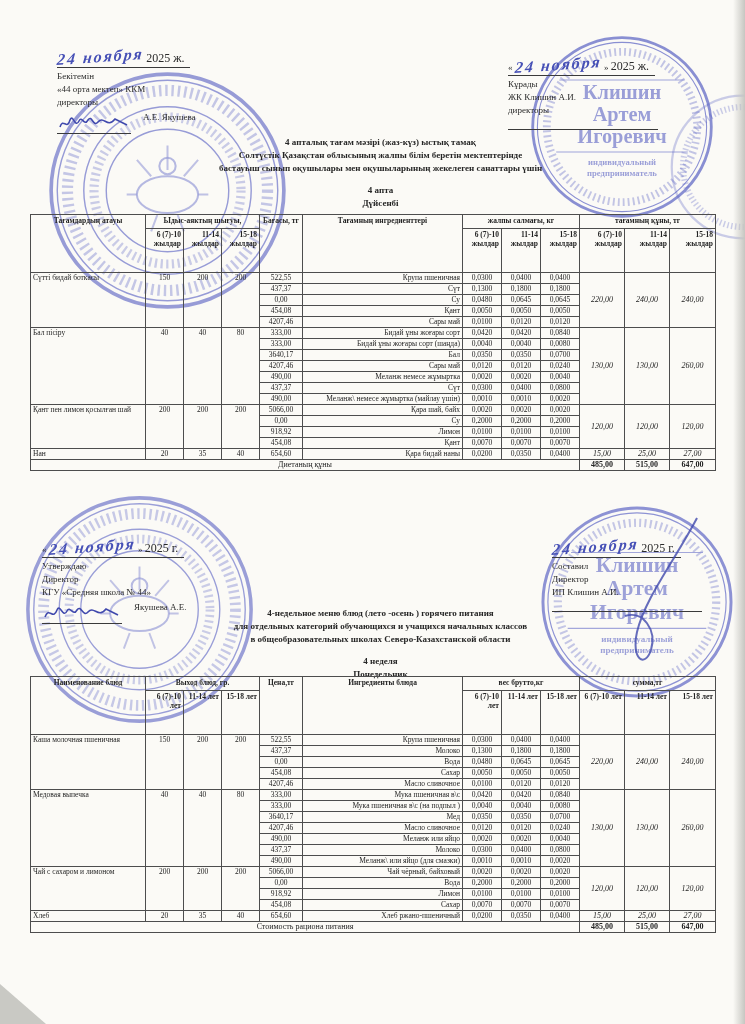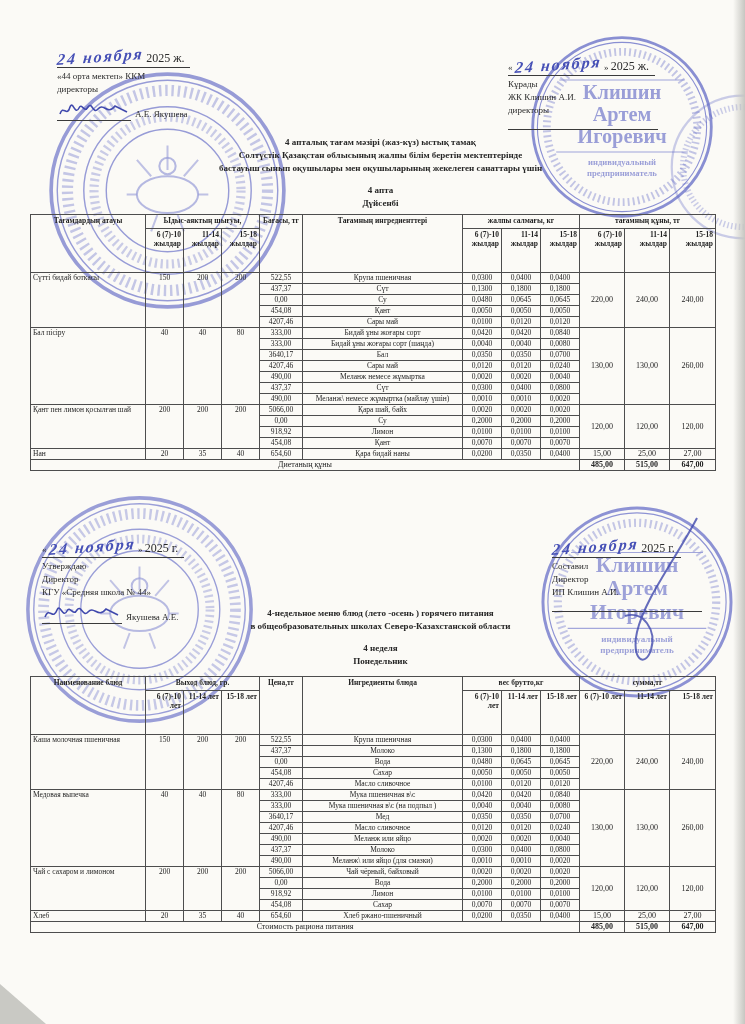--- a/index.html
+++ b/index.html
@@ -11,21 +11,21 @@
         border-bottom:40px solid #c9c9c4;border-right:46px solid transparent;}
   .abs{position:absolute;}
 
   
   .approval{font-size:9px;line-height:13px;z-index:3;color:#2b2b2b;}
   .date-line{border-bottom:1px solid #3a3a3a;display:inline-block;padding:0 6px 1px 0;
         margin-bottom:2px;white-space:nowrap;}
   .hw{font-style:italic;font-weight:bold;color:#4650b6;font-size:16px;letter-spacing:2px;
         display:inline-block;transform:rotate(-4deg) skewX(-10deg);line-height:14px;}
   .date-suffix{font-size:12px;}
-  .sig-row{display:flex;align-items:flex-end;gap:4px;margin-top:2px;}
+  .sig-row{display:flex;align-items:flex-start;gap:12px;margin-top:2px;}
   .sig-svg{border-bottom:1px solid #3a3a3a;}
   .uline{border-bottom:1px solid #3a3a3a;width:150px;height:12px;}
 
   
   .stamp{position:absolute;z-index:1;}
   .stamp text{font-family:"Liberation Serif", serif;font-weight:bold;}
   .sig-stroke{position:absolute;z-index:4;}
 
   
   .doc-title{left:16px;right:0;text-align:center;font-weight:bold;font-size:9px;
@@ -37,22 +37,22 @@
         z-index:2;position:absolute;background:transparent;}
   .menu-table th,.menu-table td{border:1px solid #4d4d4d;padding:0 2px;line-height:1.25;
         overflow:hidden;}
   .menu-table th{font-weight:bold;text-align:center;vertical-align:top;padding-top:1px;}
   .menu-table thead tr:first-child th{height:12px;}
   .menu-table thead tr:nth-child(2) th{height:42px;text-align:right;}
   .menu-table tbody td{height:10px;}
   .c-num{text-align:center;white-space:nowrap;}
   .c-dish{vertical-align:top;text-align:left;}
   .c-top{vertical-align:top;}
-  .c-mid{vertical-align:middle;font-size:8px;}
-  .c-ing{text-align:center;white-space:nowrap;font-family:Liberation Serif, serif;}
+  .c-mid{vertical-align:middle;font-size:8px;font-style:italic;}
+  .c-ing{text-align:right;white-space:nowrap;font-family:Liberation Serif, serif;}
   .c-total-label{text-align:center;font-size:8px;}
   .c-total{font-weight:bold;font-size:8px;}
 </style>
 </head>
 <body>
 
 <div class="page">
   <div class="fold"></div>
 
   <svg class="stamp" style="left:45px;top:68px;opacity:.62" width="245" height="245" viewBox="0 0 120 120">
@@ -124,20 +124,21 @@
 
   <svg class="sig-stroke" style="left:585px;top:512px" width="130" height="185" viewBox="0 0 130 185">
     <path d="M112,6 C90,48 60,86 52,120 C46,148 60,156 66,138 C72,118 58,98 40,104" stroke="#4049ad" stroke-width="2" fill="none" opacity=".8"></path>
   </svg>
 
   <div class="abs approval" style="left:57px;top:50px;width:235px">
     <div class="date-line">
       <span class="hw">24 ноября</span>
       <span class="date-suffix">2025 ж.</span>
     </div>
+    <div>Бекітемін</div>
     <div>«44 орта мектеп» ККМ</div>
     <div>директоры</div>
     <div class="sig-row">
       <svg class="sig-svg" width="74" height="22" viewBox="0 0 74 22">
         <path d="M3,16 C6,6 10,20 13,9 C16,2 18,18 22,10 C25,4 27,16 31,9 C35,3 36,17 41,11 C47,4 50,18 58,8 L70,14" stroke="#4049ad" stroke-width="1.6" fill="none"></path>
       </svg>
       <span>А.Е. Якушева</span>
     </div>
   </div>
 
@@ -379,20 +380,21 @@
           <td colspan="9" class="c-total-label">Диетаның құны</td>
           <td class="c-num c-total">485,00</td>
           <td class="c-num c-total">515,00</td>
           <td class="c-num c-total">647,00</td>
         </tr>
       </tbody>
     </table>
 
   <div class="abs doc-title" style="top:607px">
     <div>4-недельное меню блюд (лето -осень ) горячего питания</div>
+    <div>для отдельных категорий обучающихся и учащихся начальных классов</div>
     <div>в общеобразовательных школах Северо-Казахстанской области</div>
     <div class="sub">4 неделя</div>
     <div>Понедельник</div>
   </div>
 
   <table id="table-ru" class="menu-table" style="left:30px;top:676px;width:685px">
       <colgroup>
         <col style="width: 115px;">
         <col style="width: 38px;">
         <col style="width: 38px;">

